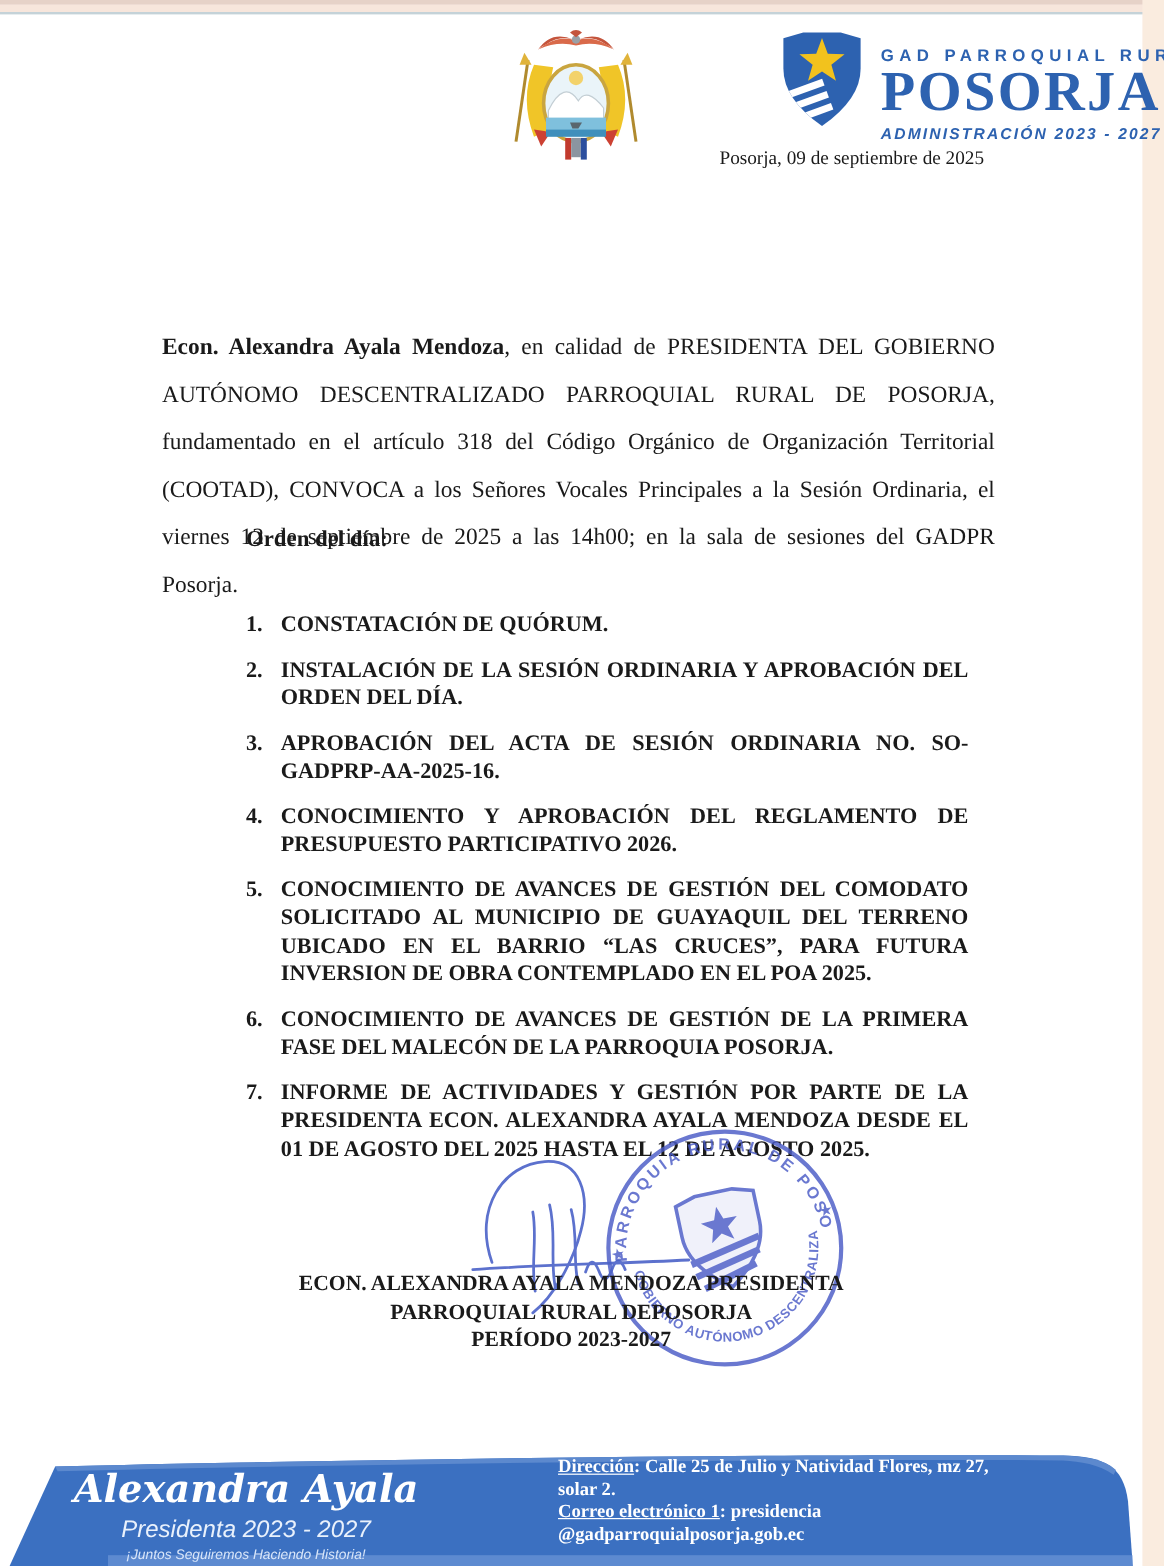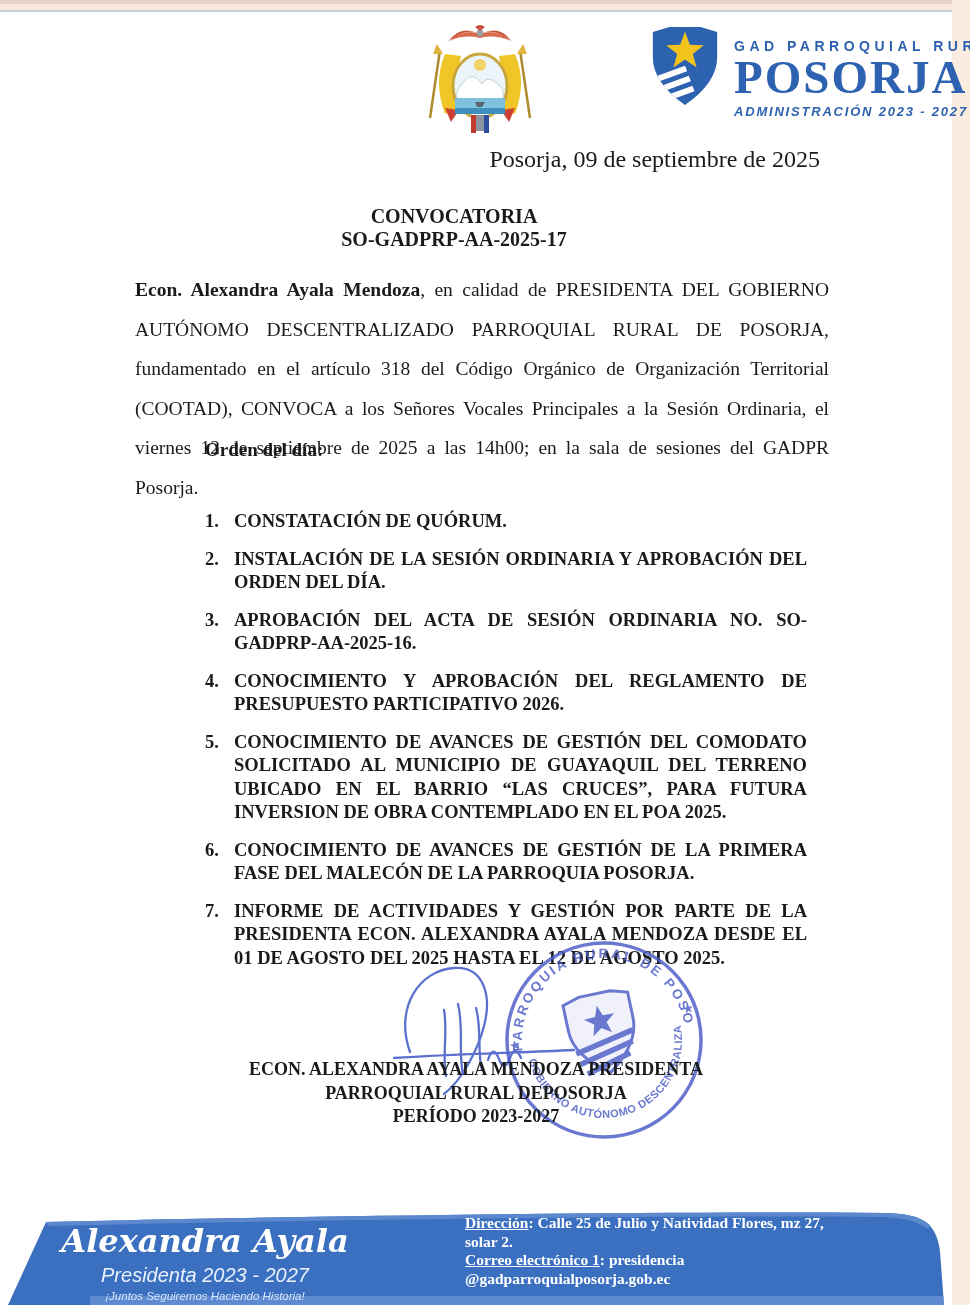--- a/index.html
+++ b/index.html
@@ -15,21 +15,21 @@
   .strip-right { position:absolute; top:0; right:0; width:18px; height:100%; background:#faecdf; }
 
   .coat { position:absolute; left:415px; top:20px; width:130px; height:115px; }
   .logo { position:absolute; left:646px; top:22px; display:flex; align-items:flex-start; }
   .logo-shield { width:78px; height:88px; flex:none; }
   .logo-text { margin-left:10px; padding-top:16px; color:#2d62b0; }
   .logo-top { font-family:"Liberation Sans", sans-serif; font-weight:bold; font-size:14px; letter-spacing:4.5px; white-space:nowrap; }
   .logo-name { font-family:"Liberation Serif", serif; font-weight:bold; font-size:47px; letter-spacing:2px; line-height:1.02; white-space:nowrap; }
   .logo-admin { font-family:"Liberation Sans", sans-serif; font-weight:bold; font-style:italic; font-size:13px; letter-spacing:1.8px; white-space:nowrap; margin-top:2px; }
 
-  .date-line { position:absolute; top:146px; right:150px; font-size:24px; }
+  .date-line { position:absolute; top:124px; right:150px; font-size:16px; }
 
   .doc-title { position:absolute; top:205px; left:0; width:908px; text-align:center; font-weight:bold; font-size:20px; line-height:23px; }
 
   .body-par { position:absolute; top:270px; left:135px; width:694px; font-size:19.5px; line-height:39.5px; text-align:justify; }
 
   .agenda-head { position:absolute; top:439px; left:205px; font-weight:bold; font-size:19px; }
 
   .agenda { position:absolute; top:510px; left:205px; width:602px; }
   .agenda-item { display:flex; margin-bottom:14px; font-weight:bold; font-size:18.5px; line-height:23.5px; }
   .agenda-num { width:29px; flex:none; }
@@ -109,24 +109,20 @@
     </svg>
     <div class="logo-text">
       <div class="logo-top">GAD PARROQUIAL RURAL</div>
       <div class="logo-name">POSORJA</div>
       <div class="logo-admin">ADMINISTRACIÓN 2023 - 2027</div>
     </div>
   </div>
 
   <div class="date-line">Posorja, 09 de septiembre de 2025</div>
 
-  <div class="doc-title">
-    <div>CONVOCATORIA</div>
-    <div>SO-GADPRP-AA-2025-17</div>
-  </div>
 
   <div class="body-par"><span style="font-weight:bold">Econ. Alexandra Ayala Mendoza</span><span>, en calidad de PRESIDENTA DEL GOBIERNO AUTÓNOMO DESCENTRALIZADO PARROQUIAL RURAL DE POSORJA, fundamentado en el artículo 318 del Código Orgánico de Organización Territorial (COOTAD), CONVOCA a los Señores Vocales Principales a la Sesión Ordinaria, el viernes 12 de septiembre de 2025 a las 14h00; en la sala de sesiones del GADPR Posorja.</span></div>
 
   <div class="agenda-head">Orden del día:</div>
 
   <div class="agenda">
     <div class="agenda-item">
       <div class="agenda-num">1.</div>
       <div class="agenda-text">CONSTATACIÓN DE QUÓRUM.</div>
     </div>

